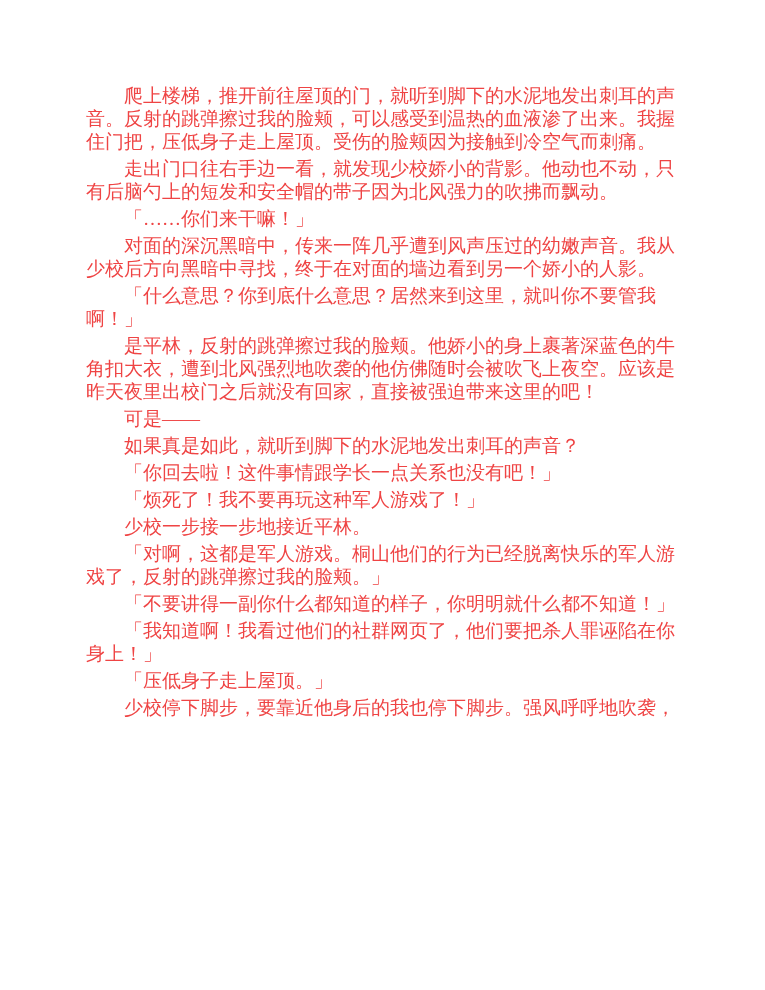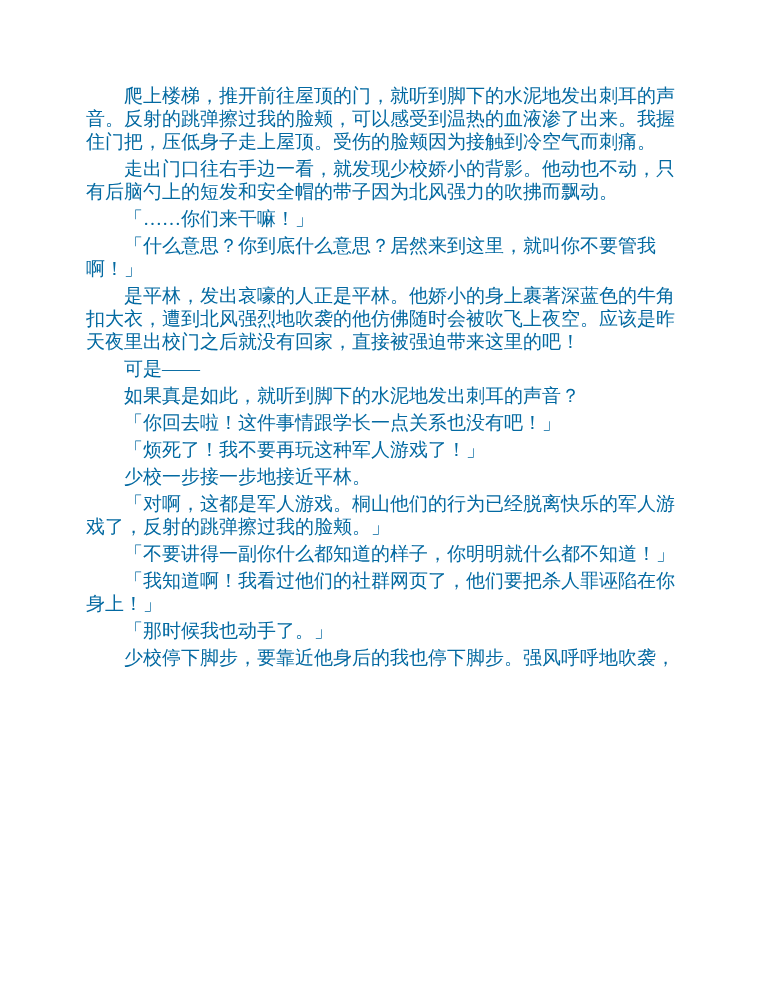--- a/index.html
+++ b/index.html
@@ -31,30 +31,31 @@
     margin: 0 0 4px 0;
     text-indent: 2em;
     word-break: normal;
     overflow-wrap: normal;
   }
 </style>
 </head>
 <body>
 
 <div class="page" style="background: rgb(255, 255, 255);">
-  <div class="text-block" style="color: #0369a1;">
+  <div class="text-block" style="color: #ef4444;">
       <p class="para para--narrative">爬上楼梯，推开前往屋顶的门，就听到脚下的水泥地发出刺耳的声音。反射的跳弹擦过我的脸颊，可以感受到温热的血液渗了出来。我握住门把，压低身子走上屋顶。受伤的脸颊因为接触到冷空气而刺痛。</p>
       <p class="para para--narrative">走出门口往右手边一看，就发现少校娇小的背影。他动也不动，只有后脑勺上的短发和安全帽的带子因为北风强力的吹拂而飘动。</p>
       <p class="para para--dialogue">「……你们来干嘛！」</p>
+      <p class="para para--narrative">对面的深沉黑暗中，传来一阵几乎遭到风声压过的幼嫩声音。我从少校后方向黑暗中寻找，终于在对面的墙边看到另一个娇小的人影。</p>
       <p class="para para--dialogue">「什么意思？你到底什么意思？居然来到这里，就叫你不要管我啊！」</p>
-      <p class="para para--narrative">是平林，发出哀嚎的人正是平林。他娇小的身上裹著深蓝色的牛角扣大衣，遭到北风强烈地吹袭的他仿佛随时会被吹飞上夜空。应该是昨天夜里出校门之后就没有回家，直接被强迫带来这里的吧！</p>
+      <p class="para para--narrative">是平林，反射的跳弹擦过我的脸颊。他娇小的身上裹著深蓝色的牛角扣大衣，遭到北风强烈地吹袭的他仿佛随时会被吹飞上夜空。应该是昨天夜里出校门之后就没有回家，直接被强迫带来这里的吧！</p>
       <p class="para para--narrative">可是——</p>
       <p class="para para--narrative">如果真是如此，就听到脚下的水泥地发出刺耳的声音？</p>
       <p class="para para--dialogue">「你回去啦！这件事情跟学长一点关系也没有吧！」</p>
       <p class="para para--dialogue">「烦死了！我不要再玩这种军人游戏了！」</p>
       <p class="para para--narrative">少校一步接一步地接近平林。</p>
       <p class="para para--dialogue">「对啊，这都是军人游戏。桐山他们的行为已经脱离快乐的军人游戏了，反射的跳弹擦过我的脸颊。」</p>
       <p class="para para--dialogue">「不要讲得一副你什么都知道的样子，你明明就什么都不知道！」</p>
       <p class="para para--dialogue">「我知道啊！我看过他们的社群网页了，他们要把杀人罪诬陷在你身上！」</p>
-      <p class="para para--dialogue">「那时候我也动手了。」</p>
+      <p class="para para--dialogue">「压低身子走上屋顶。」</p>
       <p class="para para--narrative">少校停下脚步，要靠近他身后的我也停下脚步。强风呼呼地吹袭，</p>
     </div>
 </div>
 
 </body></html>

